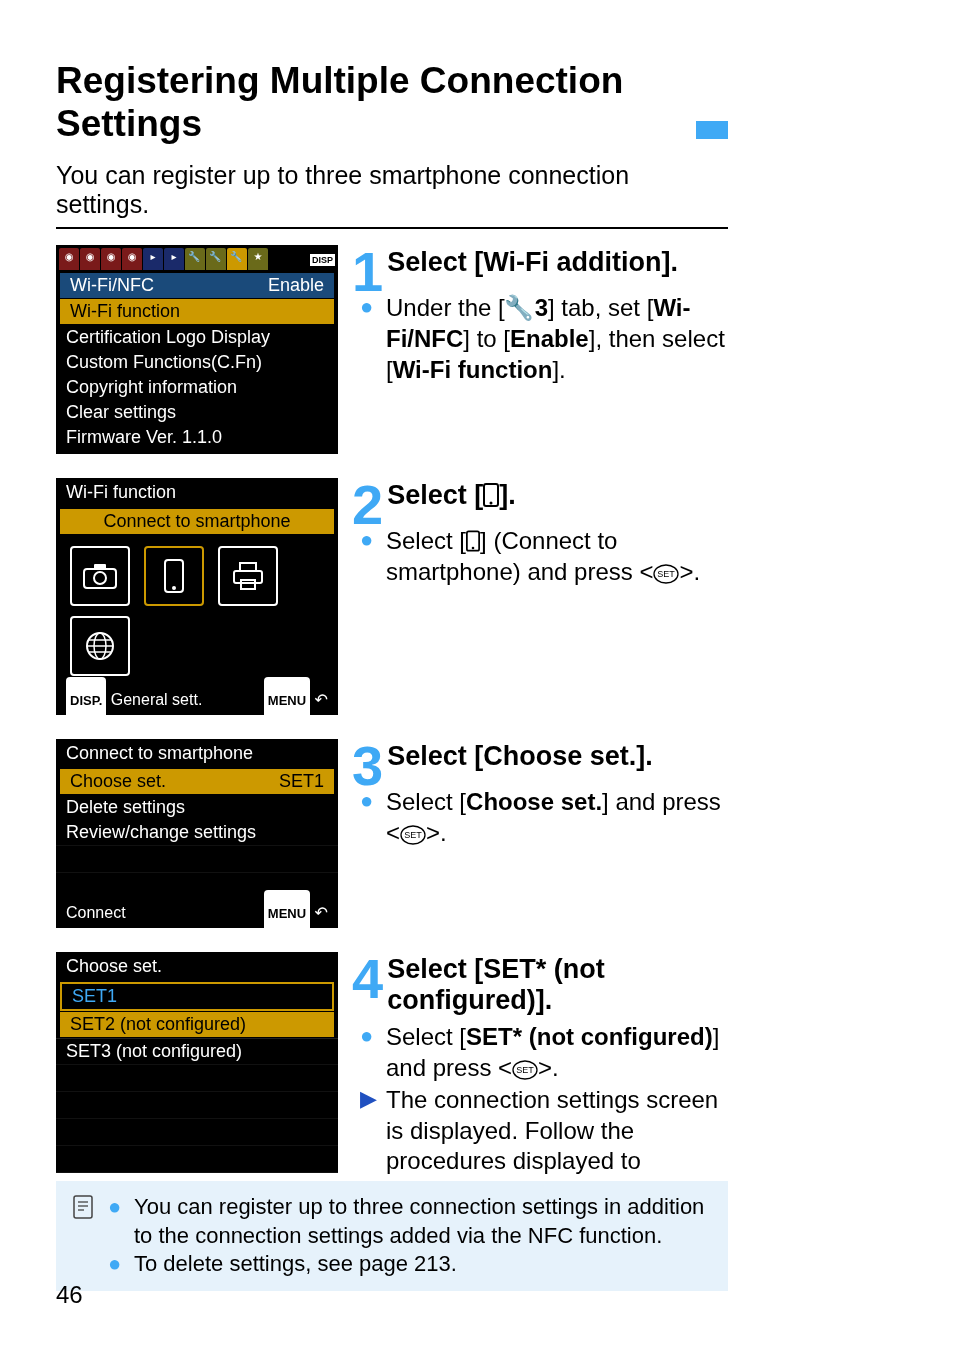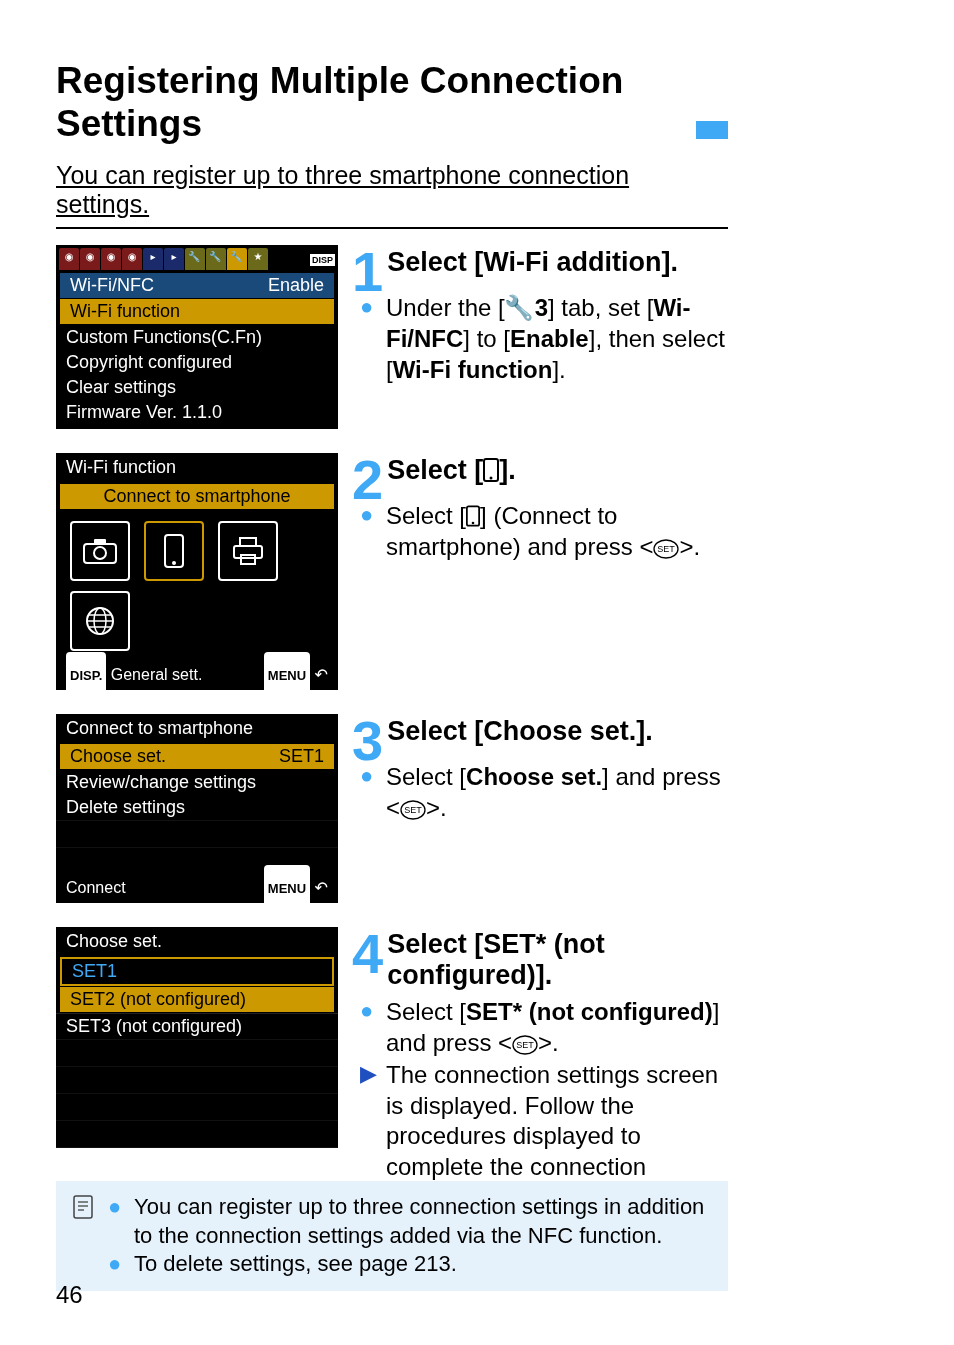--- a/index.html
+++ b/index.html
@@ -1,20 +1,20 @@
 <!DOCTYPE html>
 <html><head>
 <meta charset="utf-8">
 <style>
   html,body{margin:0;padding:0;background:#fff;font-family:Arial,Helvetica,sans-serif;color:#000;}
   .page{width:784px;height:1345px;position:relative;box-sizing:border-box;padding:60px 56px 0 56px;}
   .title-row{display:flex;align-items:flex-end;justify-content:space-between;}
   h1{font-size:37px;font-weight:bold;margin:0 0 10px 0;line-height:1.15;}
   .title-accent{width:36px;height:18px;background:#3fa9f5;margin-bottom:16px;}
-  .intro{font-size:25px;margin:6px 0 8px 0;text-decoration:underline;}
+  .intro{font-size:25px;margin:6px 0 8px 0;}
   .rule{border-top:2px solid #000;height:0;margin-bottom:16px;}
   .row{display:flex;align-items:flex-start;margin-bottom:10px;}
   .lcd{width:282px;flex:none;margin-right:14px;font-family:Arial,Helvetica,sans-serif;}
   .step{flex:1;}
   .step-num{color:#3fa9f5;font-size:56px;font-weight:bold;line-height:0.75;float:left;margin:6px 4px 0 0;font-family:Arial,Helvetica,sans-serif;}
   .step-head{font-size:27px;font-weight:bold;margin:0 0 6px 0;padding-top:2px;}
   .step-body{font-size:24px;line-height:1.28;clear:both;}
   .bullet{display:flex;}
   .bullet .dot{flex:none;width:18px;color:#3fa9f5;font-size:22px;line-height:1.28;margin:0 8px;}
   .bullet .arrow{flex:none;width:18px;color:#2050c0;font-size:22px;line-height:1.28;margin:0 8px;}
@@ -101,24 +101,27 @@
           <span class="disp-badge">DISP</span>
         </div>
         <div class="m-row hi">
             <span>Wi-Fi/NFC</span>
             <span>Enable</span>
           </div>
         <div class="m-row sel">
             <span>Wi-Fi function</span>
           </div>
         <div class="m-row">
+            <span>Certification Logo Display</span>
+          </div>
+        <div class="m-row">
             <span>Custom Functions(C.Fn)</span>
           </div>
         <div class="m-row">
-            <span>Copyright configured</span>
+            <span>Copyright information</span>
           </div>
         <div class="m-row">
             <span>Clear settings</span>
           </div>
         <div class="m-row">
             <span>Firmware Ver. 1.1.0</span>
           </div>
         <div class="pad"></div>
       </div>
     </div>
@@ -209,24 +212,24 @@
 
   <div class="row">
     <div class="lcd">
       <div class="scr">
         <div class="hdr">Connect to smartphone</div>
         <div class="m-row sel">
             <span>Choose set.</span>
             <span>SET1</span>
           </div>
         <div class="m-row">
+            <span>Delete settings</span>
+          </div>
+        <div class="m-row">
             <span>Review/change settings</span>
-          </div>
-        <div class="m-row">
-            <span>Delete settings</span>
           </div>
         <div class="blankrow"></div>
         <div class="blankrow"></div>
         <div class="footer">
           <span>Connect</span>
           <span><span class="pill">MENU</span> ↶</span>
         </div>
       </div>
     </div>
     <div class="step">

